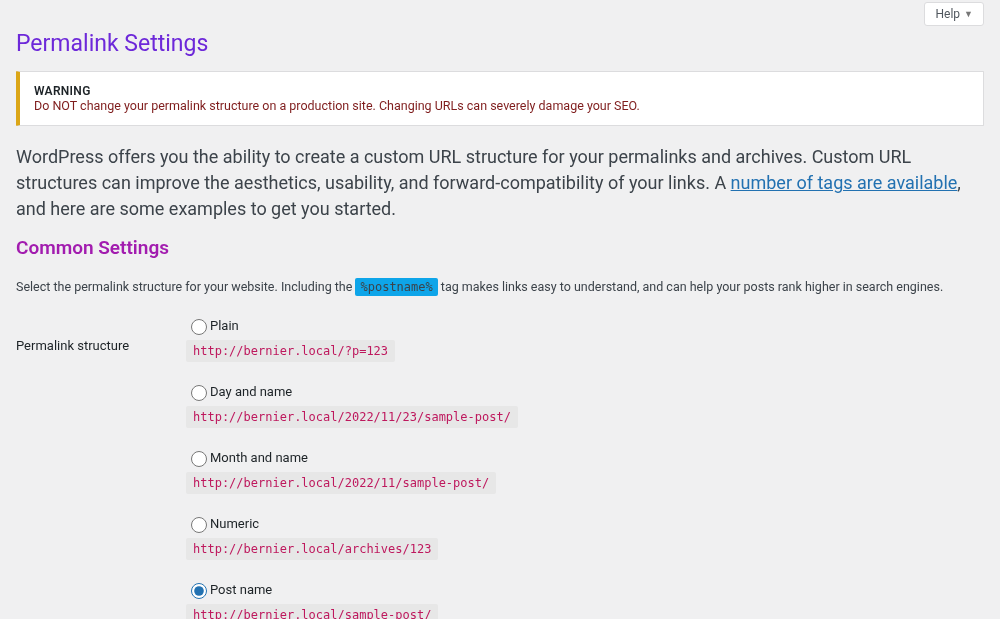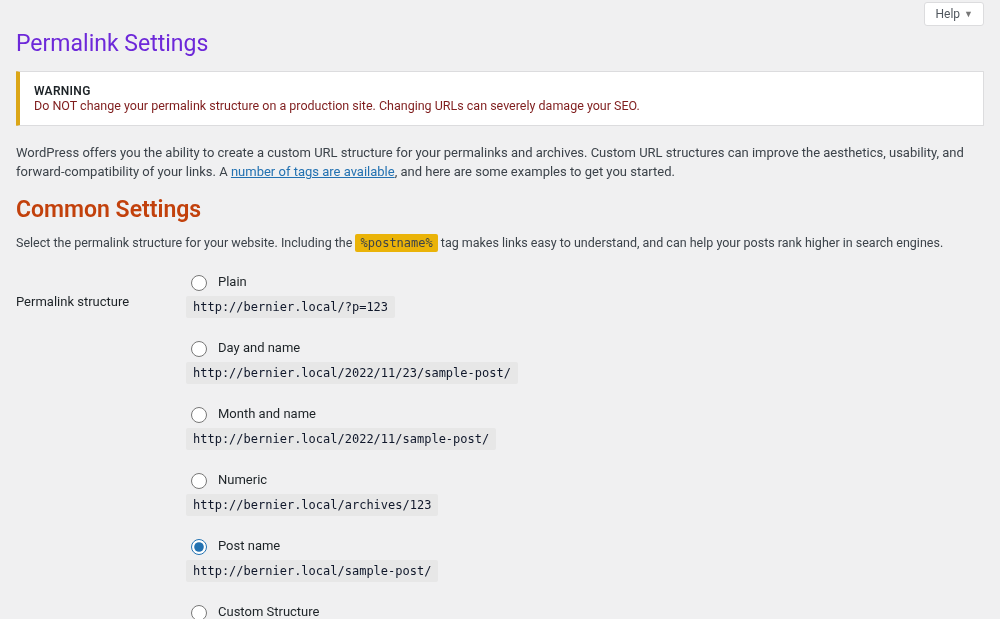--- a/index.html
+++ b/index.html
@@ -40,66 +40,66 @@
     margin-bottom: 18px;
   }
   .warning-title {
     font-weight: 600;
     font-size: 12px;
     letter-spacing: 0.3px;
     margin-bottom: 0;
   }
   .warning-text { font-size: 12.5px; color: #7f1d1d; }
   .intro-text {
-    font-size: 13px;
+    font-size: 18px;
     color: #3c434a;
     margin-bottom: 14px;
     line-height: 1.45;
   }
   a.link { color: #2271b1; text-decoration: underline; }
   h2.section-title {
-    font-size: 23px;
+    font-size: 19px;
     font-weight: 600;
-    margin: 0 0 12px 0;
-    color: #c2410c;
+    margin: 0 0 20px 0;
+    color: #a21caf;
   }
   .section-desc {
     font-size: 12.5px;
     color: #3c434a;
     margin-bottom: 22px;
   }
   code.inline {
-    background: #eab308;
+    background: #0ea5e9;
     padding: 2px 5px;
     border-radius: 2px;
     font-family: Menlo, Consolas, monospace;
     font-size: 12px;
   }
   .field-row { display: flex; align-items: flex-start; }
   .field-label {
     width: 170px;
     font-size: 13px;
     color: #1d2327;
     padding-top: 2px;
     flex-shrink: 0;
     margin-top: 20px;
   }
   .field-content { flex: 1; }
   .radio-option { margin-bottom: 20px; }
-  .radio-line { display: flex; align-items: center; gap: 8px; margin-bottom: 5px; }
+  .radio-line { display: flex; align-items: center; gap: 0; margin-bottom: 5px; }
   .radio-line input[type=radio] { width: 16px; height: 16px; accent-color: #2271b1; }
   .radio-line label { font-size: 13px; color: #1d2327; }
   code.example {
     display: inline-block;
     background: #e7e7e7;
     padding: 4px 7px;
     border-radius: 2px;
     font-family: Menlo, Consolas, monospace;
     font-size: 12px;
-    color: #0f172a;
+    color: #be185d;
     margin-left: 0;
   }
   .indent { margin-left: 0; }
 </style>
 </head>
 <body>
 
 <div class="top-bar">
   <div class="help-btn">
     <span>Help</span>

